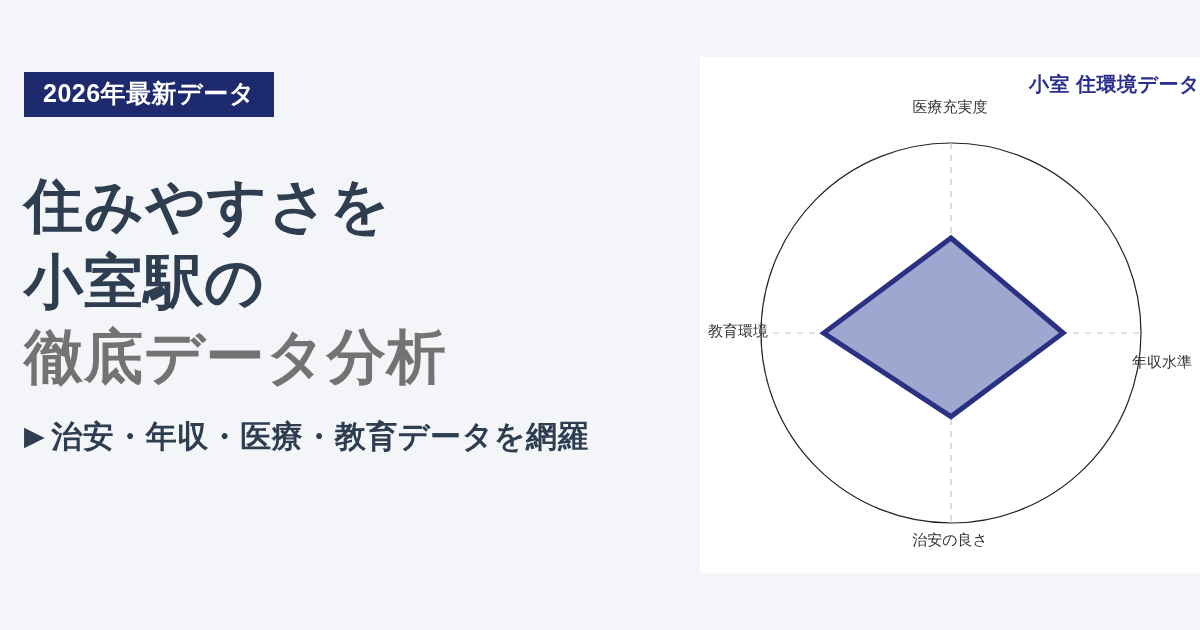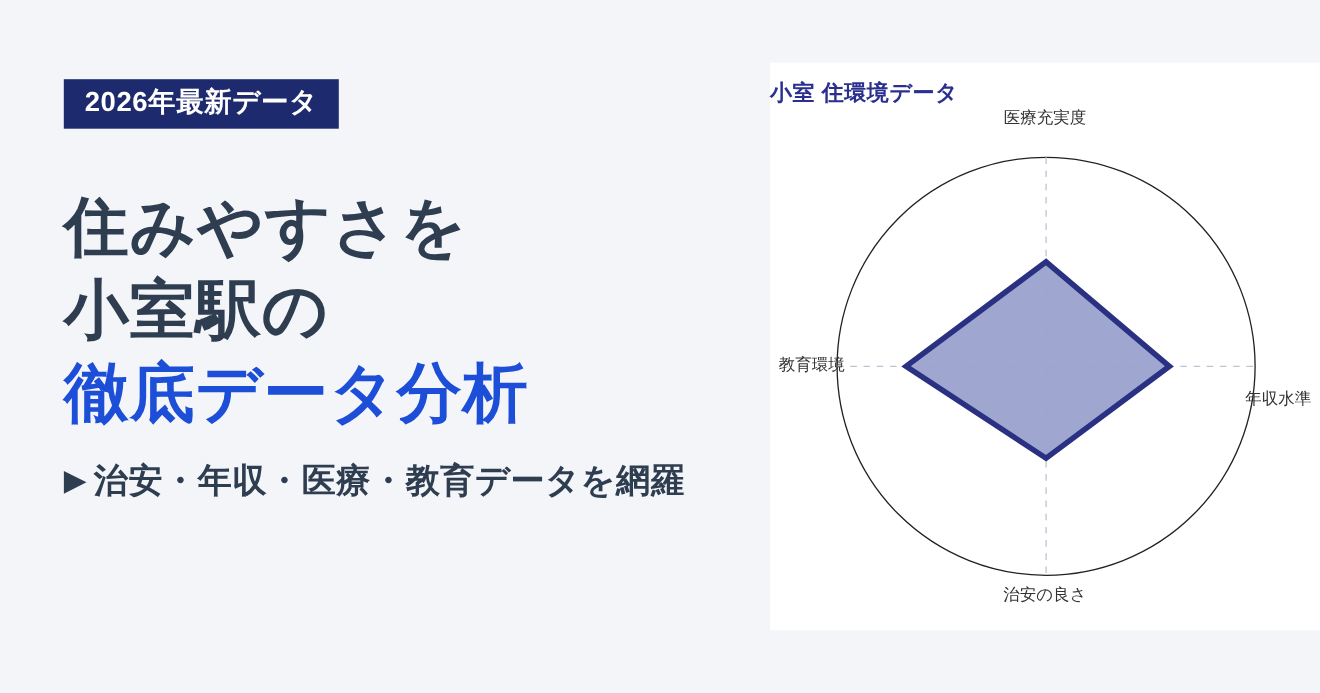--- a/index.html
+++ b/index.html
@@ -16,21 +16,21 @@
   }
 
   
   .left-col {
     position: absolute;
     left: 0;
     top: 0;
     width: 700px;
     height: 630px;
     box-sizing: border-box;
-    padding: 72px 0 0 58px;
+    padding: 72px 0 0 24px;
   }
 
   .badge {
     display: inline-block;
     background: #1e2a6e;
     color: #ffffff;
     font-size: 25px;
     font-weight: bold;
     letter-spacing: 0.5px;
     padding: 9px 19px 11px 19px;
@@ -42,21 +42,21 @@
   }
   .headline-line {
     font-size: 59px;
     font-weight: bold;
     line-height: 1.28;
     letter-spacing: 1px;
     color: #2e3e50;
     white-space: nowrap;
   }
   .headline-line.accent {
-    color: #1d4ed8;
+    color: #737373;
   }
 
   .subtitle {
     margin-top: 20px;
     font-size: 31px;
     font-weight: bold;
     color: #2e3e50;
     letter-spacing: 0.5px;
     white-space: nowrap;
     display: flex;
@@ -75,21 +75,21 @@
     top: 57px;
     width: 500px;
     height: 516px;
     background: #ffffff;
   }
   .chart-title {
     position: absolute;
     top: 14px;
     left: 0;
     width: 100%;
-    text-align: left;
+    text-align: right;
     font-size: 20px;
     font-weight: bold;
     color: #2b2f8f;
     letter-spacing: 0.5px;
   }
   .chart-svg {
     position: absolute;
     left: 0;
     top: 0;
   }

